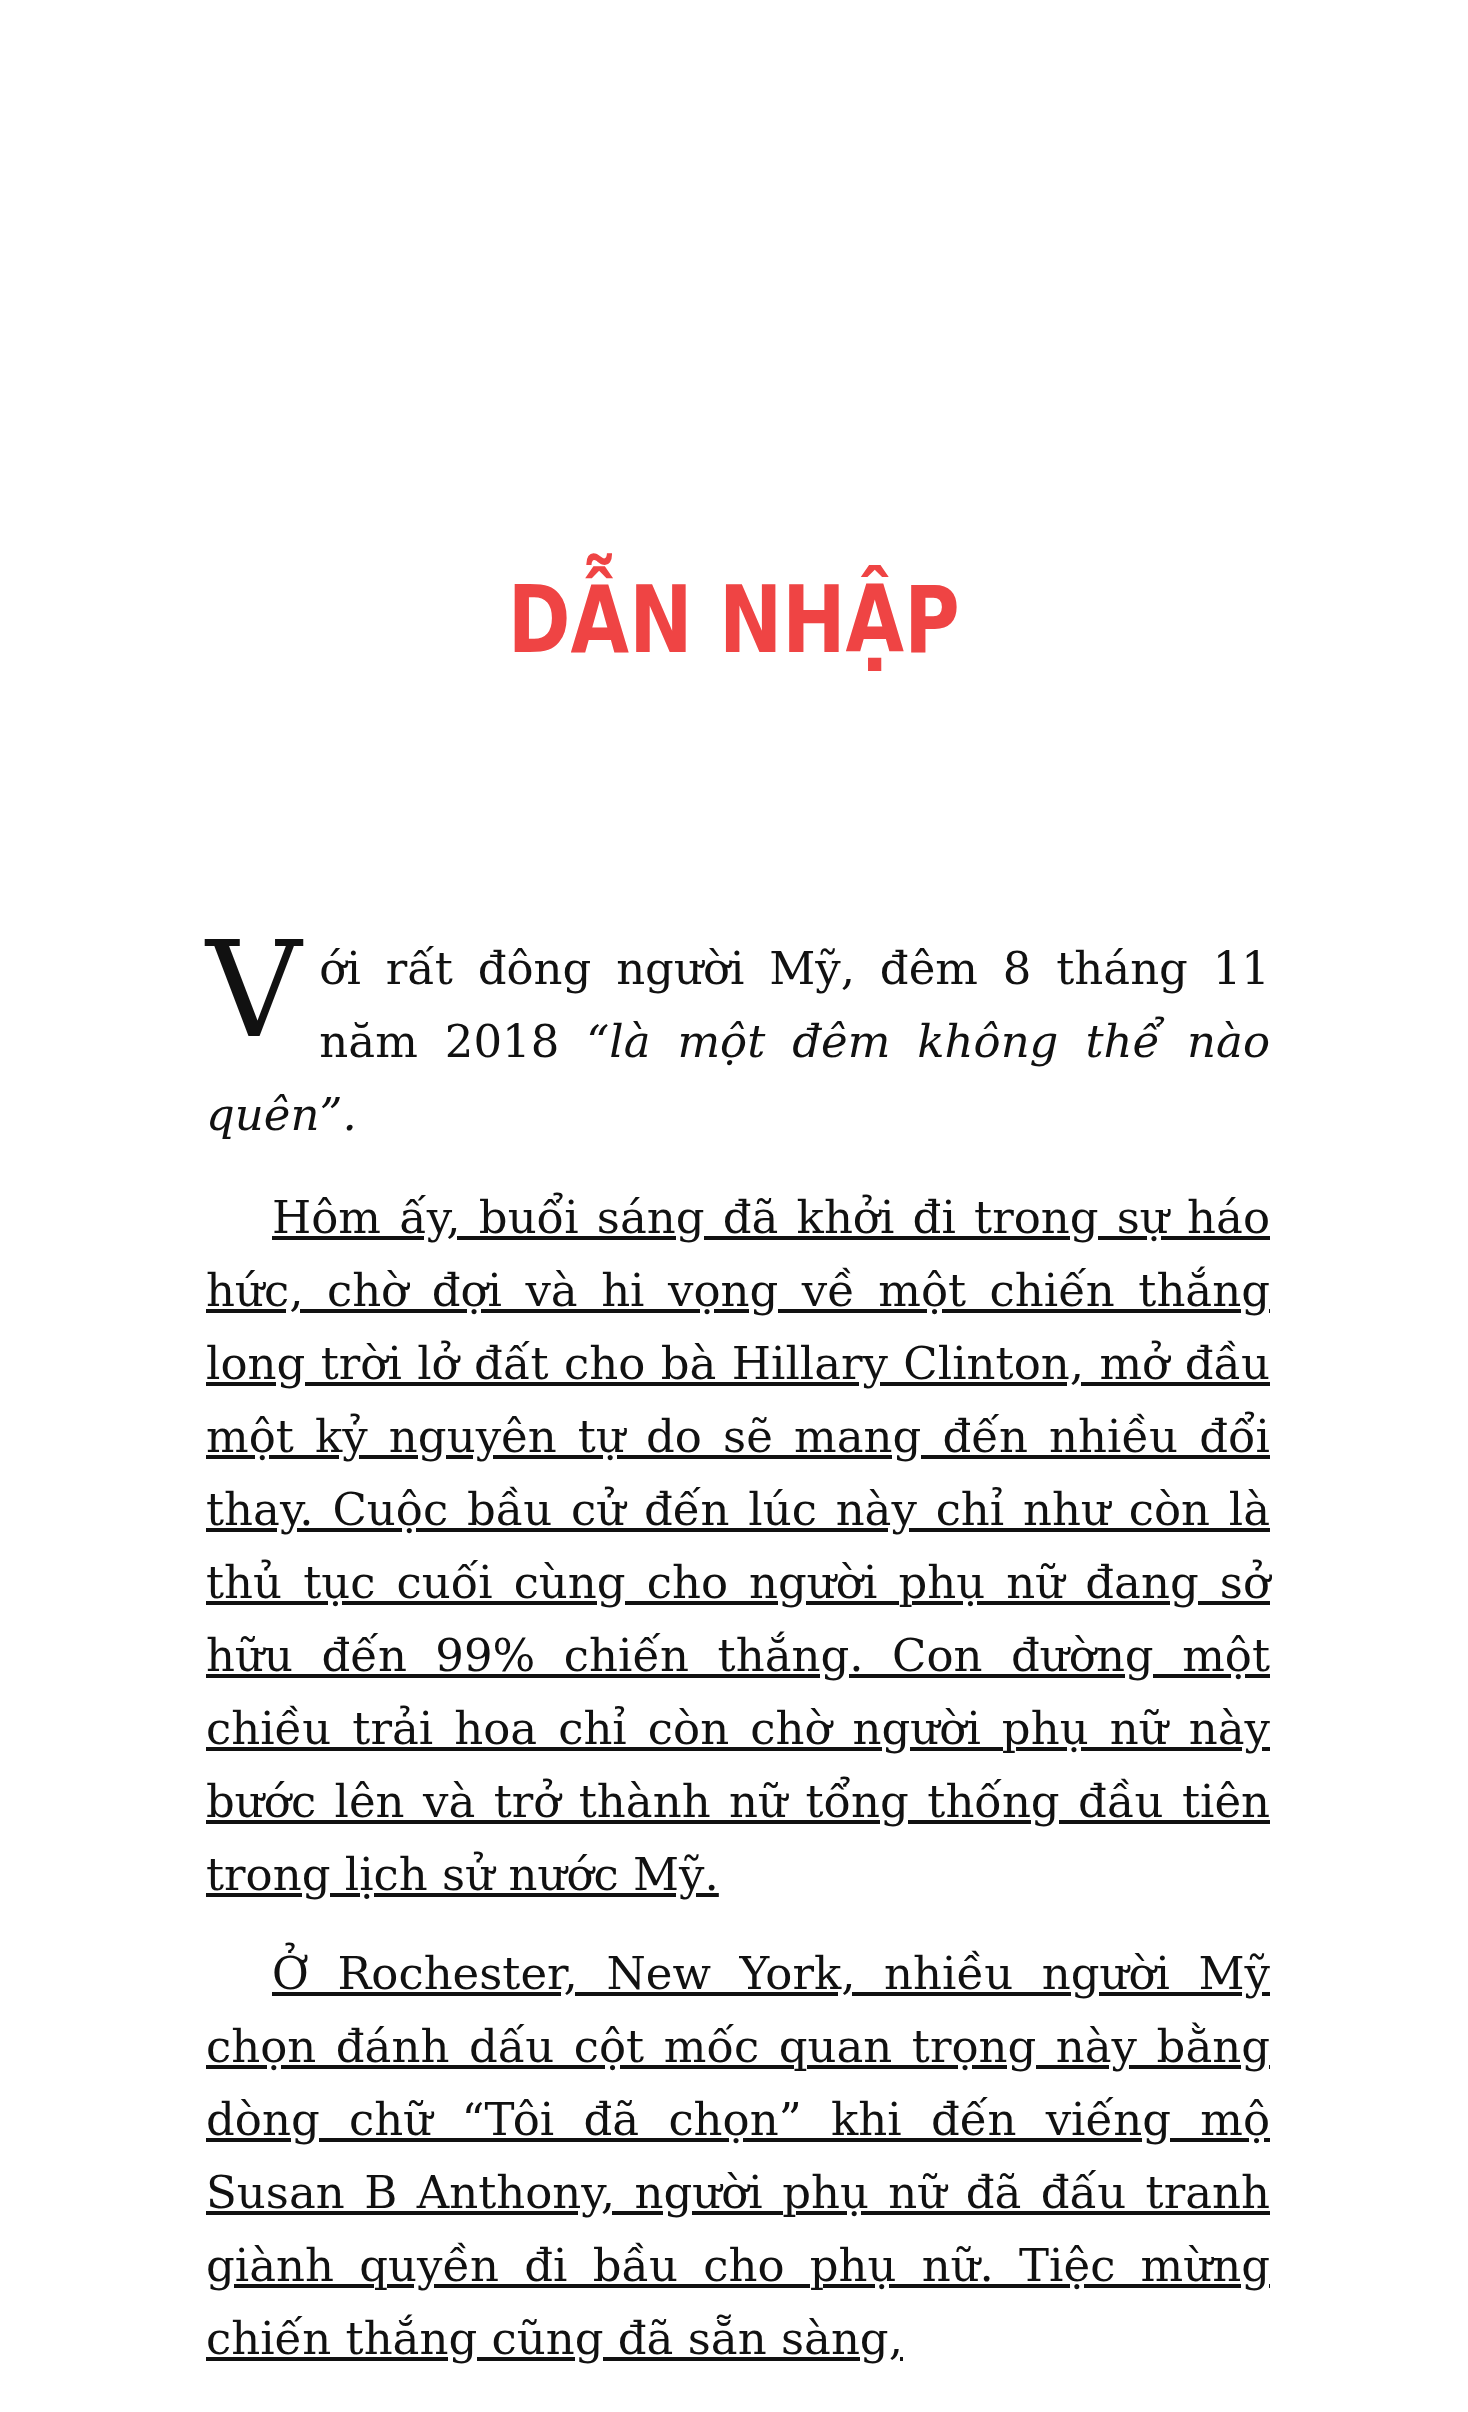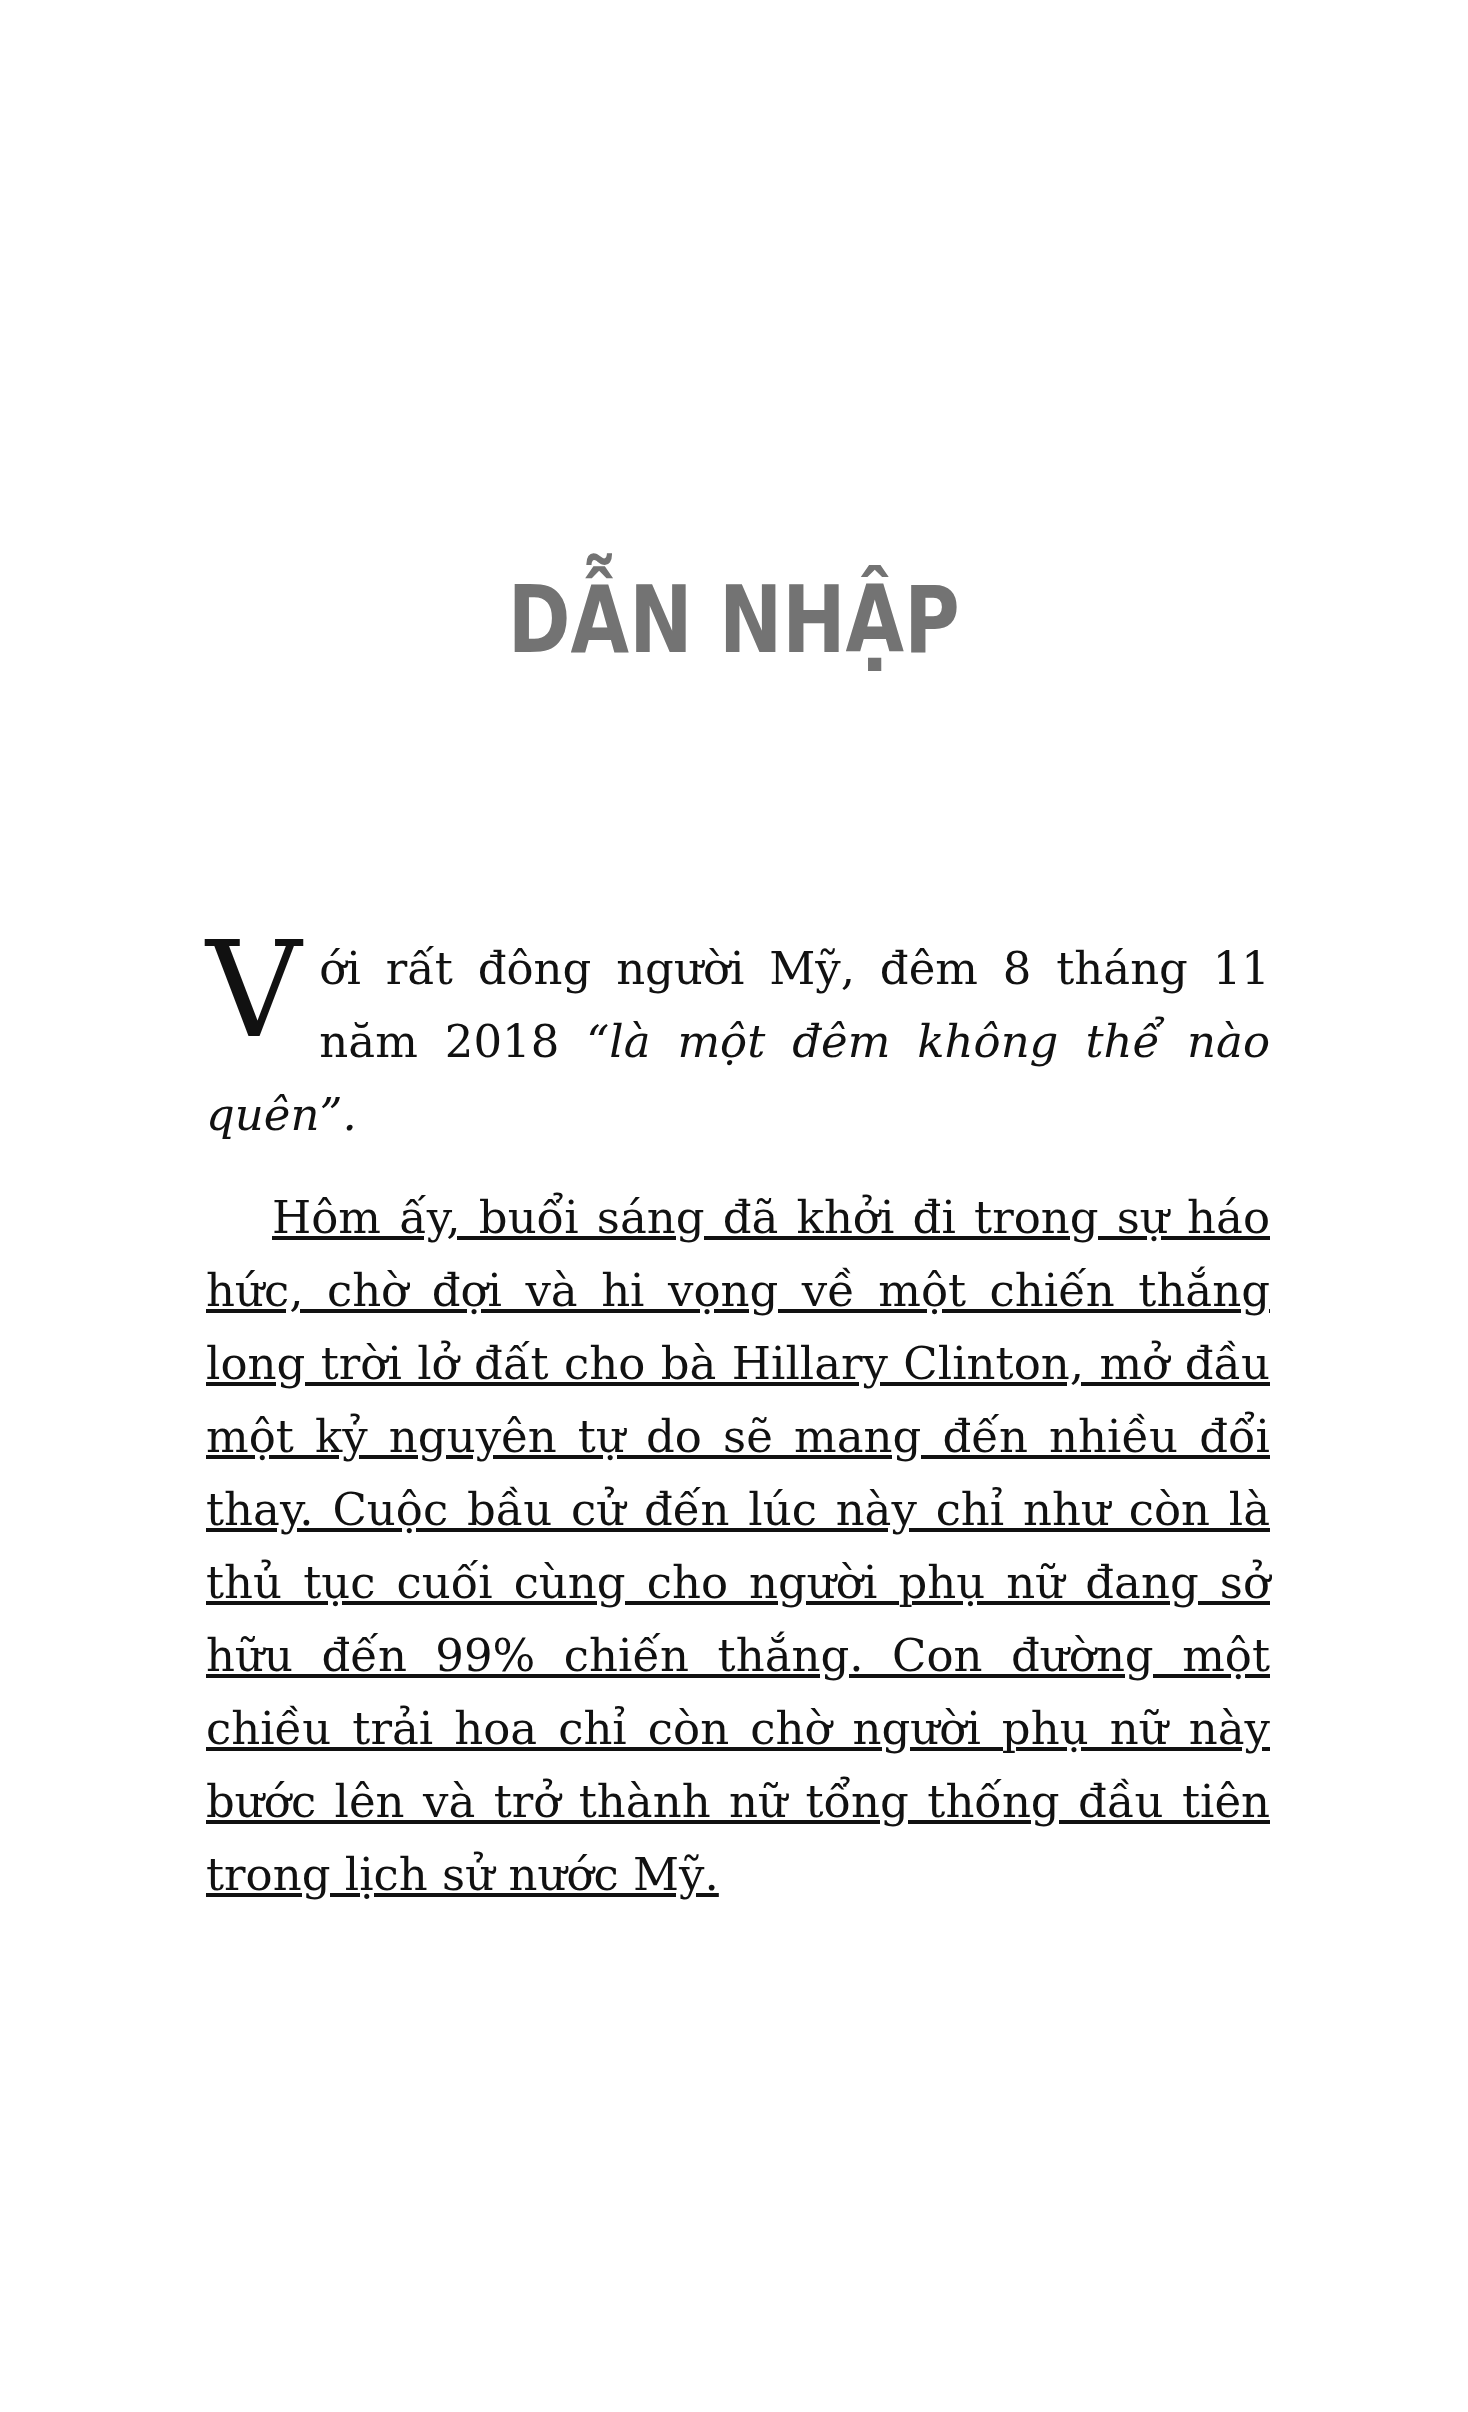--- a/index.html
+++ b/index.html
@@ -18,21 +18,21 @@
     color: #111111;
   }
 
   .chapter-title {
     margin-top: 570px;
     text-align: center;
     font-family: "DejaVu Sans", sans-serif;
     font-weight: bold;
     font-size: 86px;
     letter-spacing: 0px;
-    color: #737373;
+    color: #ef4444;
   }
 
   .chapter-title .squeeze {
     display: inline-block;
     transform: scale(0.88, 1.08);
     transform-origin: center;
   }
 
   .text-block {
     margin: 262px 198px 0 206px;
@@ -73,16 +73,17 @@
 <div class="page">
 
   <h1 class="chapter-title"><span class="squeeze">DẪN NHẬP</span></h1>
 
   <div class="text-block">
 
     <p class="para opening"><span class="dropcap">V</span><span>ới rất đông người Mỹ, đêm 8 tháng 11 năm 2018 </span><span class="italic">“là một đêm không thể nào quên”.</span></p>
 
     <p class="para indent">Hôm ấy, buổi sáng đã khởi đi trong sự háo hức, chờ đợi và hi vọng về một chiến thắng long trời lở đất cho bà Hillary Clinton, mở đầu một kỷ nguyên tự do sẽ mang đến nhiều đổi thay. Cuộc bầu cử đến lúc này chỉ như còn là thủ tục cuối cùng cho người phụ nữ đang sở hữu đến 99% chiến thắng. Con đường một chiều trải hoa chỉ còn chờ người phụ nữ này bước lên và trở thành nữ tổng thống đầu tiên trong lịch sử nước Mỹ.</p>
 
+    <p class="para indent">Ở Rochester, New York, nhiều người Mỹ chọn đánh dấu cột mốc quan trọng này bằng dòng chữ “Tôi đã chọn” khi đến viếng mộ Susan B Anthony, người phụ nữ đã đấu tranh giành quyền đi bầu cho phụ nữ. Tiệc mừng chiến thắng cũng đã sẵn sàng,</p>
 
   </div>
 
 </div>
 
 </body></html>

